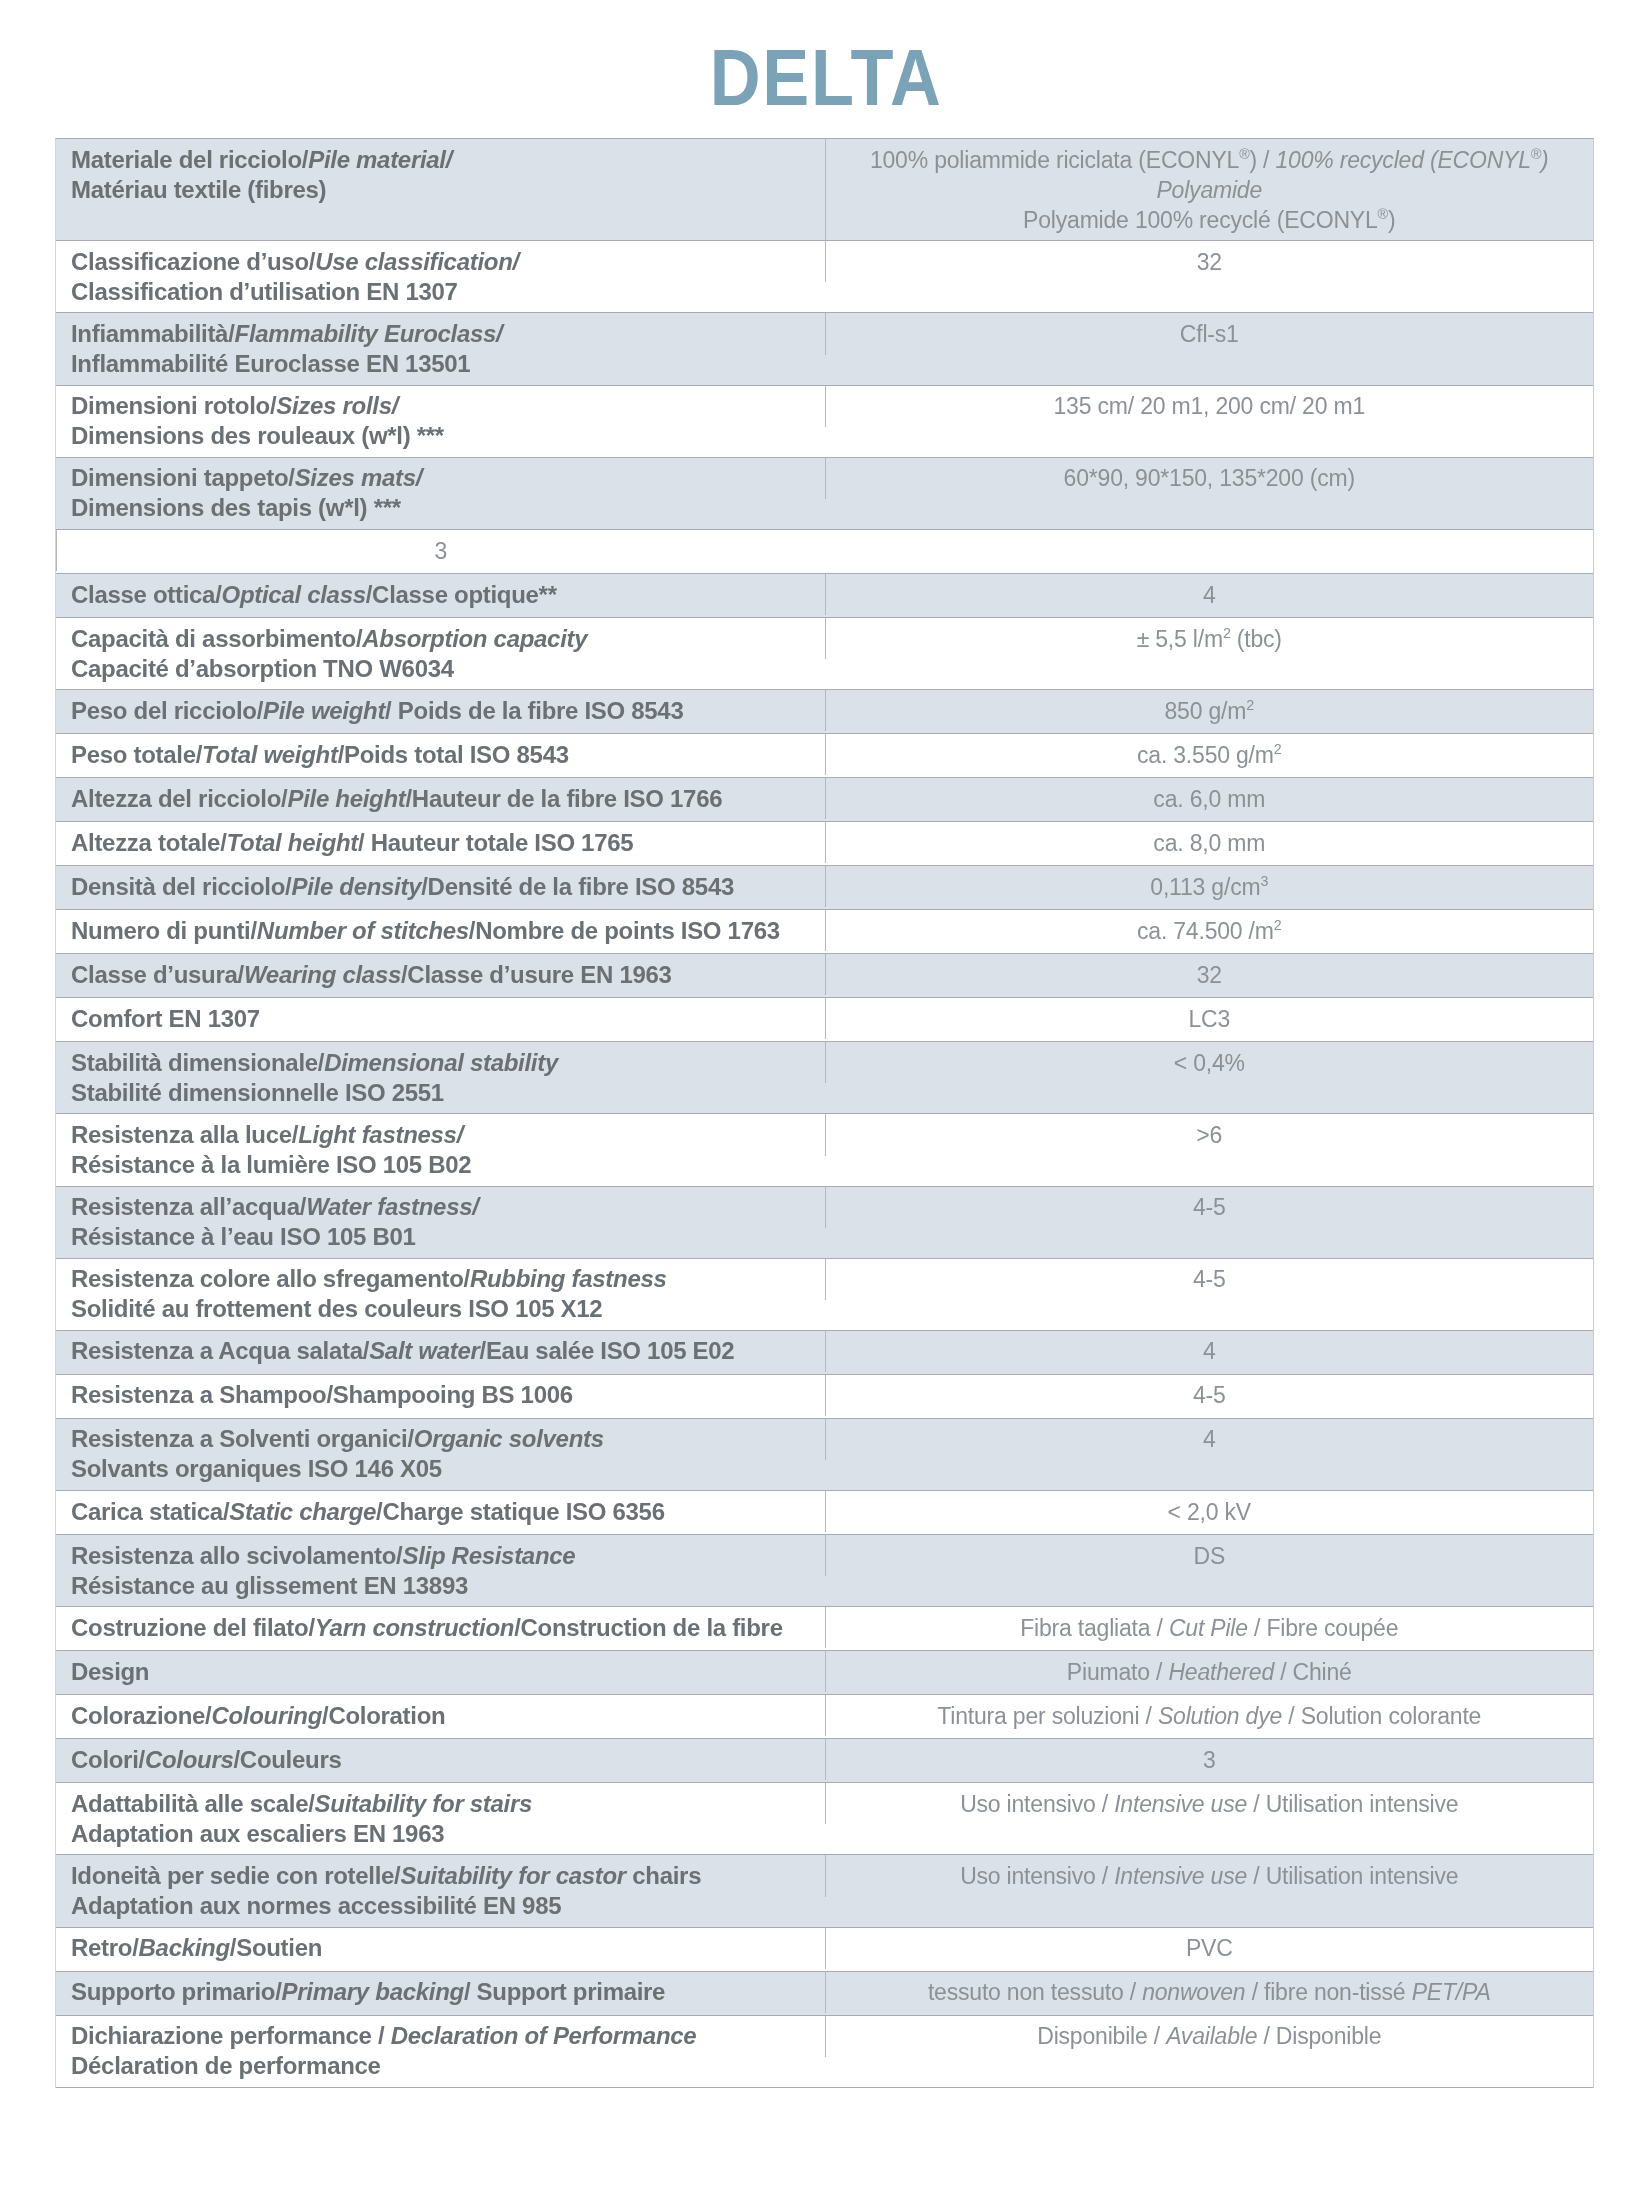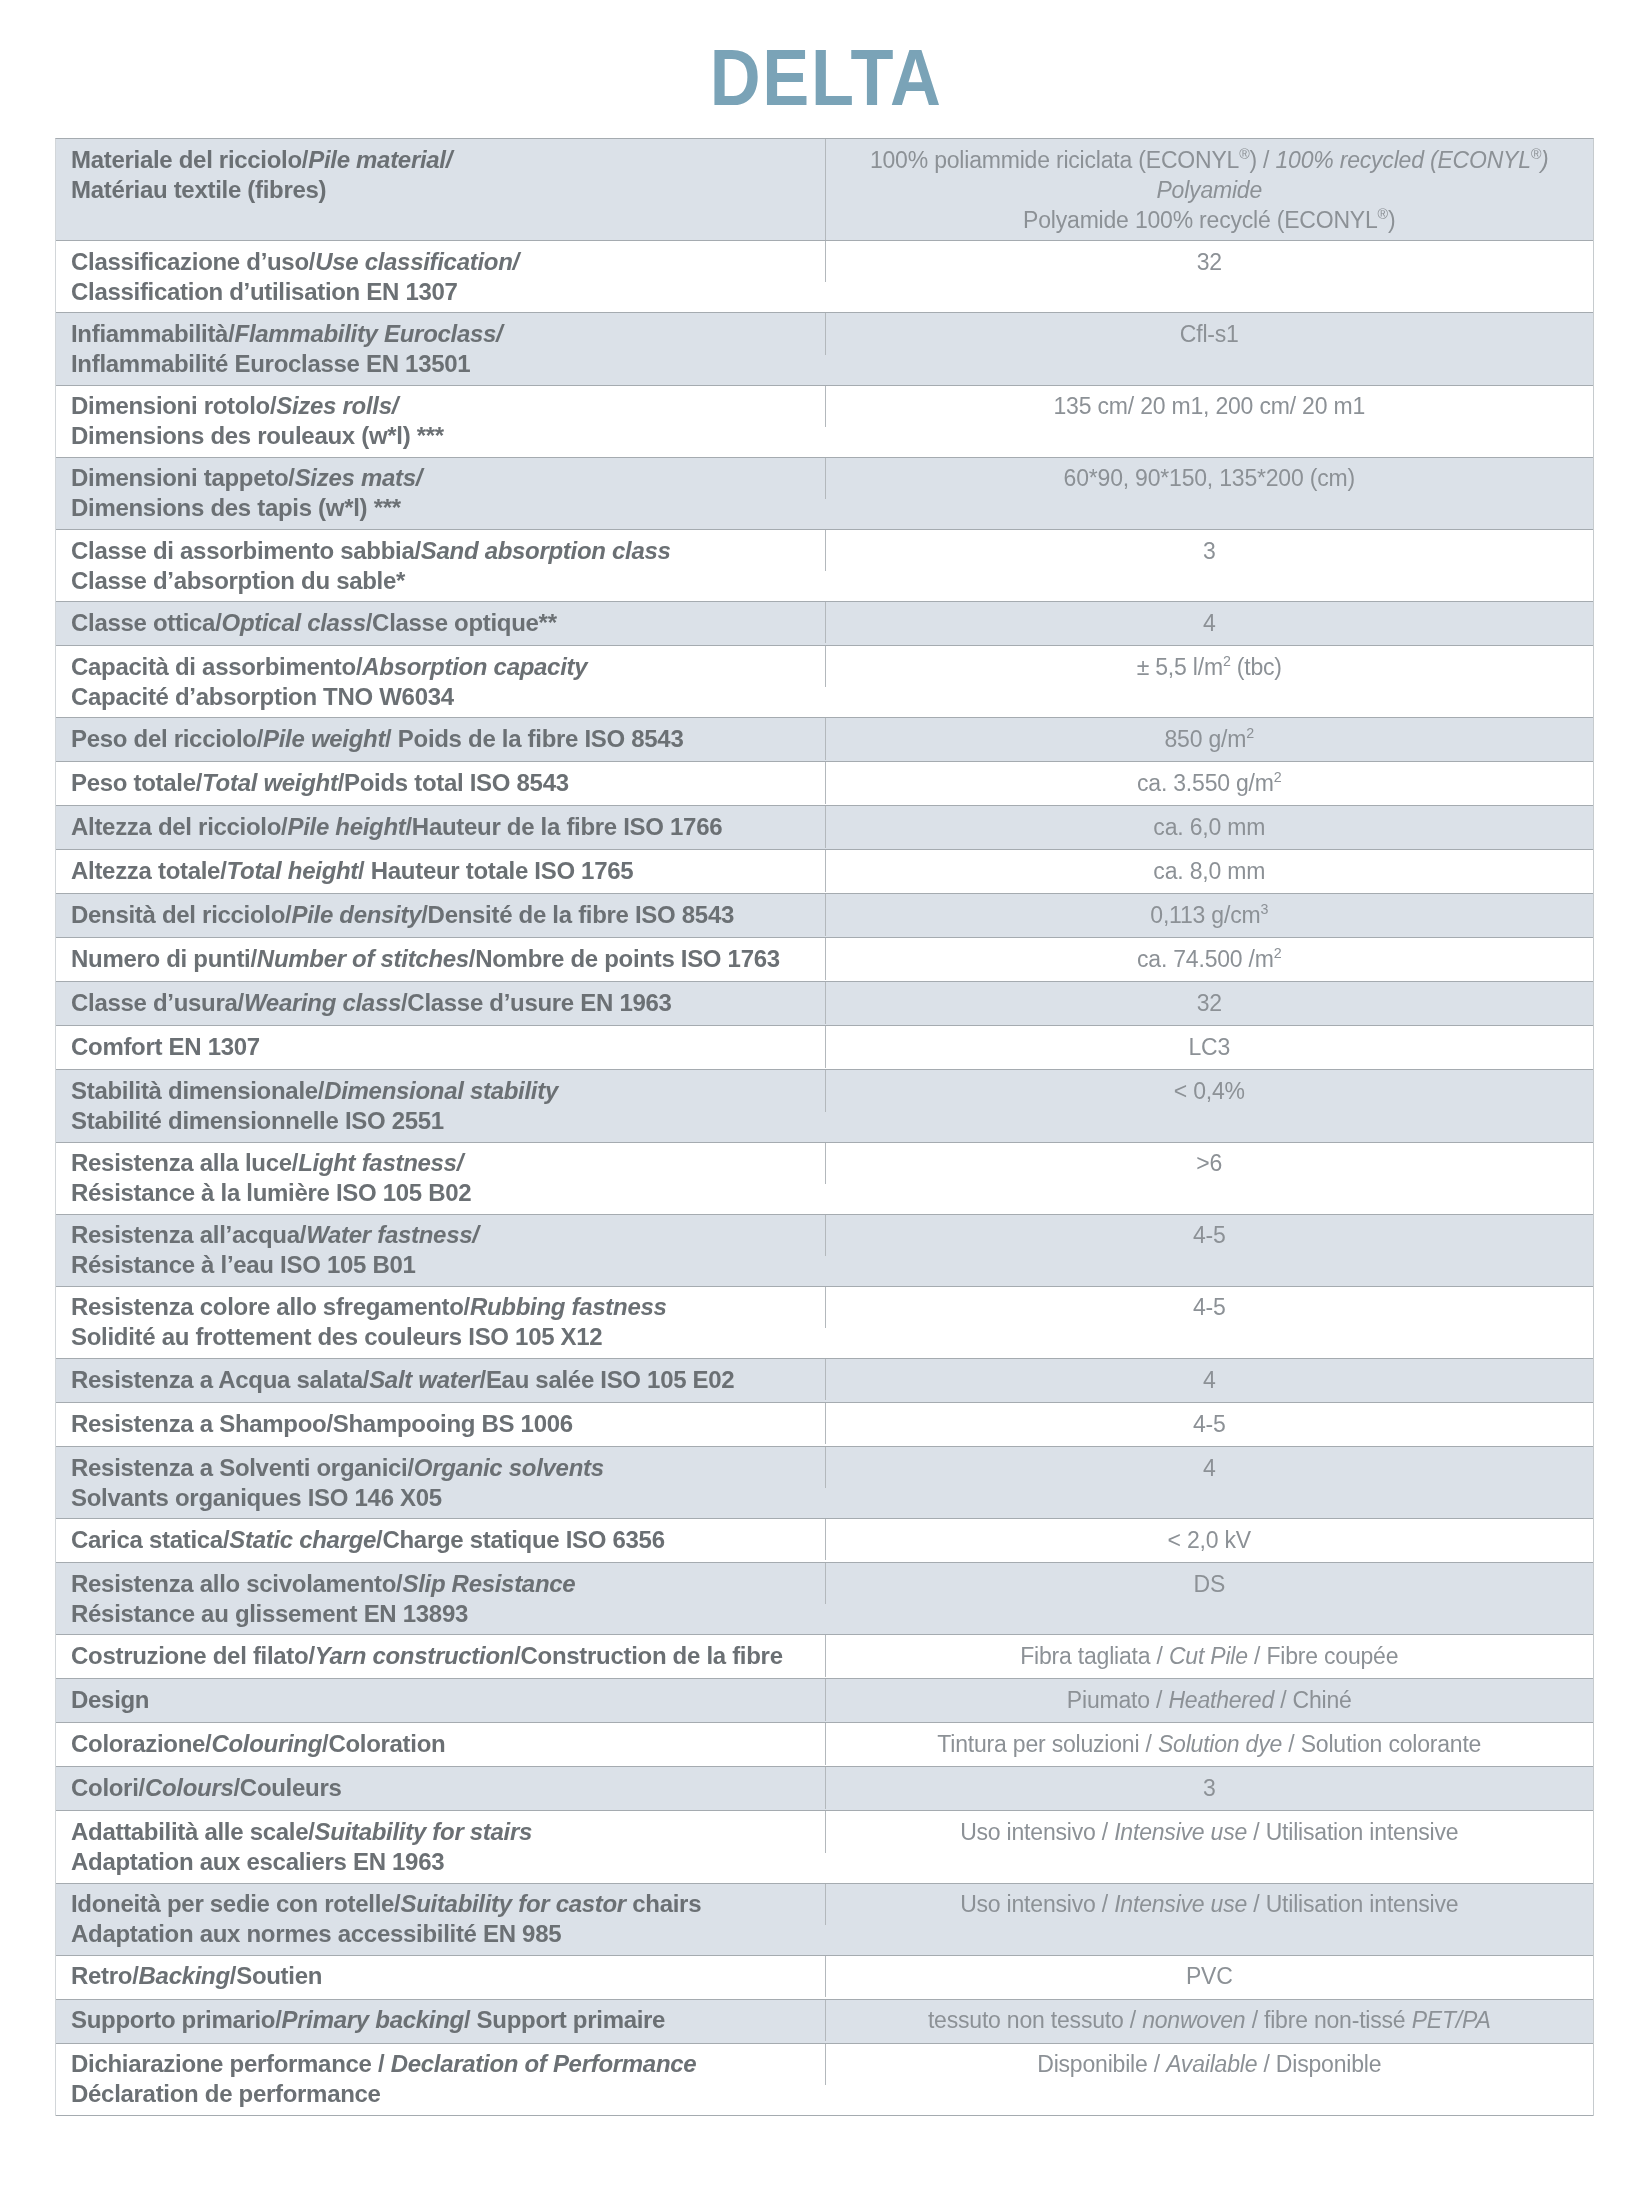--- a/index.html
+++ b/index.html
@@ -101,24 +101,20 @@
     <div class="row shaded">
       <div class="cell label-cell">
         <div class="line"><span>Dimensioni tappeto/</span><span class="it">Sizes mats/</span></div>
         <div class="line"><span>Dimensions des tapis (w*l) ***</span></div>
       </div>
       <div class="cell value-cell">
         <div class="line"><span>60*90, 90*150, 135*200 (cm)</span></div>
       </div>
     </div>
     <div class="row">
-      <div class="cell label-cell">
-        <div class="line"><span>Classe di assorbimento sabbia/</span><span class="it">Sand absorption class</span></div>
-        <div class="line"><span>Classe d’absorption du sable*</span></div>
-      </div>
       <div class="cell value-cell">
         <div class="line"><span>3</span></div>
       </div>
     </div>
     <div class="row shaded">
       <div class="cell label-cell">
         <div class="line"><span>Classe ottica/</span><span class="it">Optical class</span><span>/Classe optique**</span></div>
       </div>
       <div class="cell value-cell">
         <div class="line"><span>4</span></div>

